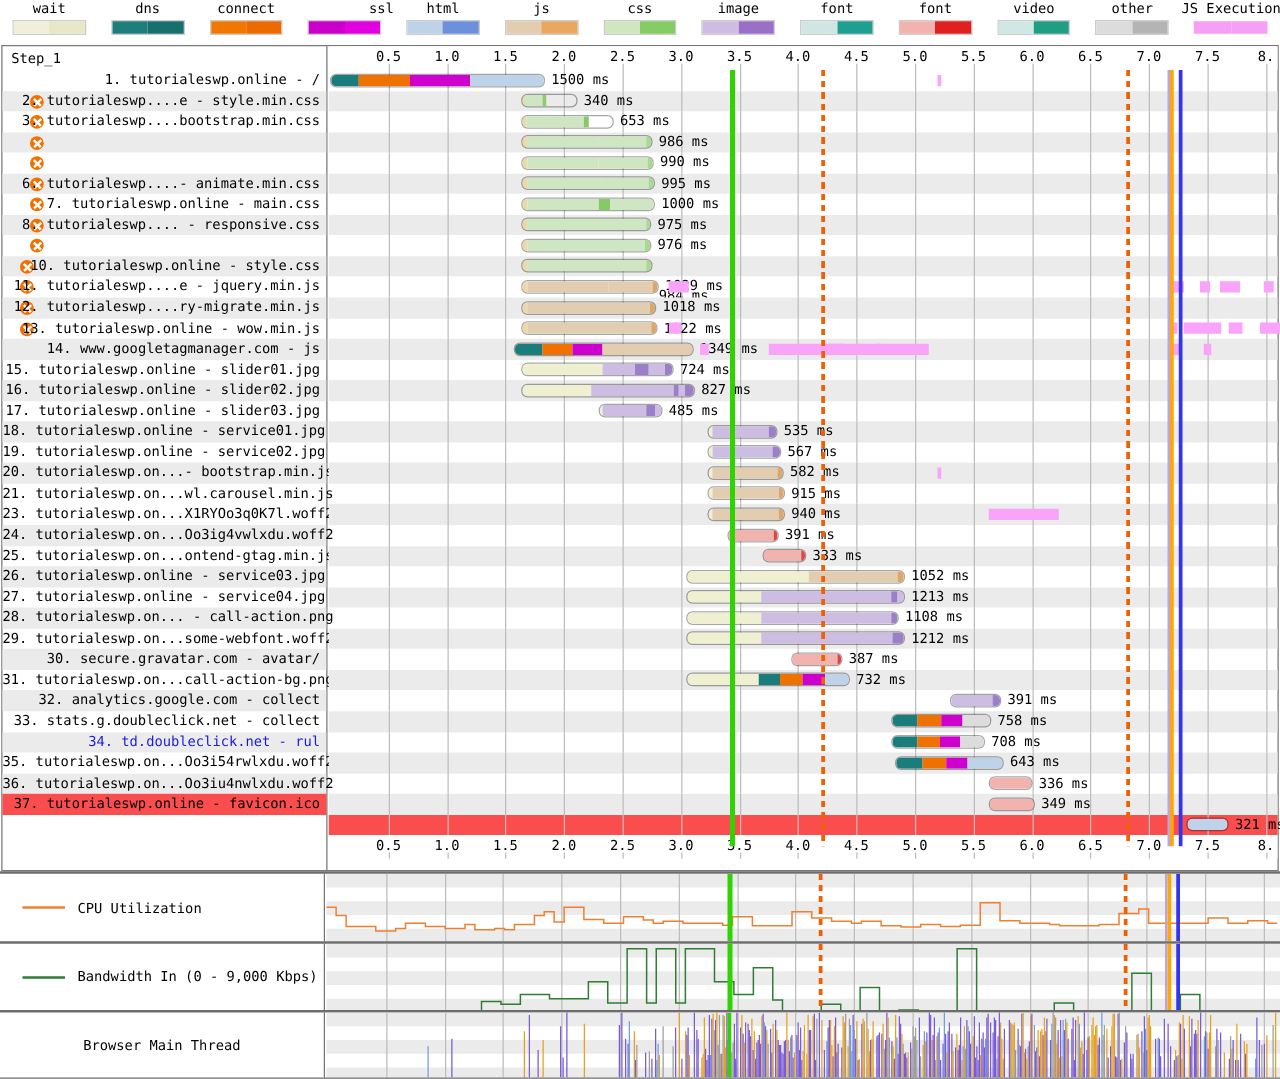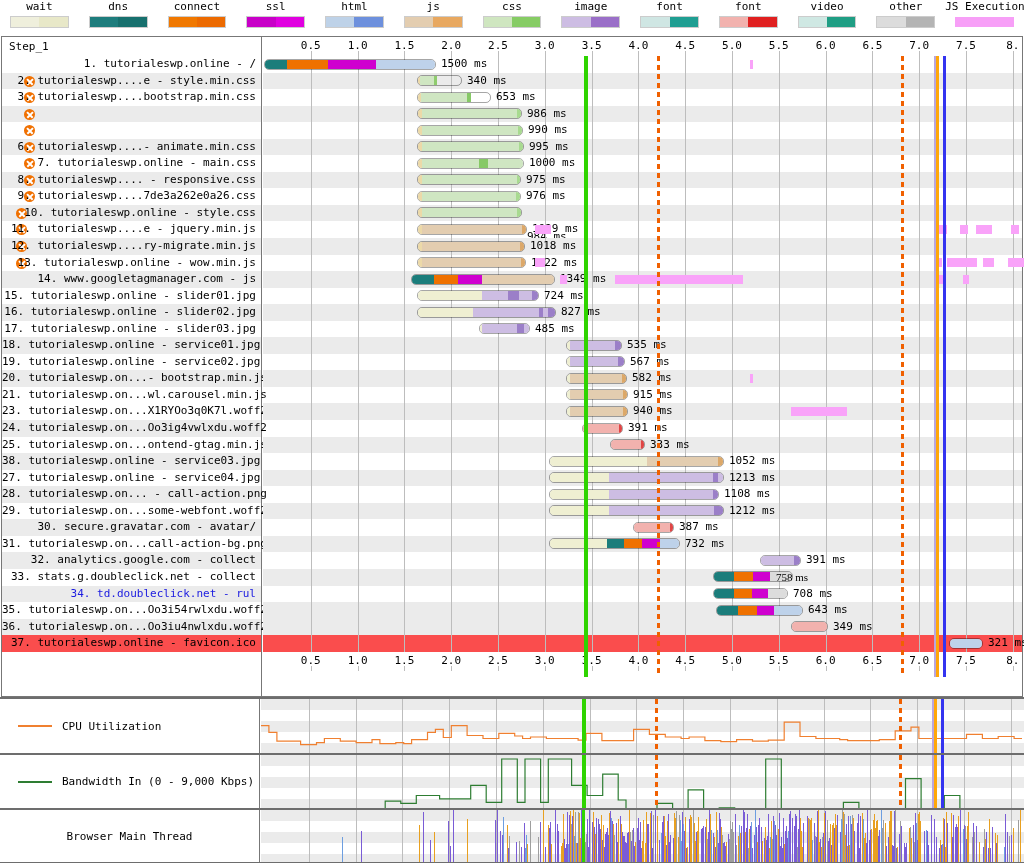--- a/index.html
+++ b/index.html
@@ -88,21 +88,21 @@
         <i style="background: rgb(23, 112, 110);"></i>
       </div>
     </div>
     <div class="lg" style="left: 157.538px; width: 78.7692px;">
       <div class="lbl">connect</div>
       <div class="sw" style="margin-left: 10px; margin-right: 10px;">
         <i style="background: rgb(240, 120, 0);"></i>
         <i style="background: rgb(236, 106, 0);"></i>
       </div>
     </div>
-    <div class="lg" style="left: 236.308px; width: 78.7692px;">
+    <div class="lg" style="left: 236.308px; width: 78.7692px; text-align: right;">
       <div class="lbl">ssl</div>
       <div class="sw" style="margin-left: 10px; margin-right: 10px;">
         <i style="background: rgb(200, 0, 200);"></i>
         <i style="background: rgb(224, 0, 224);"></i>
       </div>
     </div>
     <div class="lg" style="left: 315.077px; width: 78.7692px;">
       <div class="lbl">html</div>
       <div class="sw" style="margin-left: 10px; margin-right: 10px;">
         <i style="background: rgb(190, 210, 232);"></i>
@@ -197,21 +197,20 @@
         <div class="rw">
           <span class="errico" style="left: 22px;"></span>
           <span class="lbl-txt">7. tutorialeswp.online - main.css</span>
         </div>
         <div class="rw alt">
           <span class="errico" style="left: 22px;"></span>
           <span class="lbl-txt">8. tutorialeswp.... - responsive.css</span>
         </div>
         <div class="rw">
           <span class="errico" style="left: 22px;"></span>
-          <span class="lbl-txt">9. tutorialeswp....7de3a262e0a26.css</span>
         </div>
         <div class="rw alt">
           <span class="errico" style="left: 14px;"></span>
           <span class="lbl-txt">10. tutorialeswp.online - style.css</span>
         </div>
         <div class="rw">
           <span class="errico" style="left: 14px;"></span>
           <span class="lbl-txt">11. tutorialeswp....e - jquery.min.js</span>
         </div>
         <div class="rw alt">
@@ -249,21 +248,21 @@
         <div class="rw">
           <span class="lbl-txt">23. tutorialeswp.on...X1RYOo3q0K7l.woff2</span>
         </div>
         <div class="rw alt">
           <span class="lbl-txt">24. tutorialeswp.on...Oo3ig4vwlxdu.woff2</span>
         </div>
         <div class="rw">
           <span class="lbl-txt">25. tutorialeswp.on...ontend-gtag.min.js</span>
         </div>
         <div class="rw alt">
-          <span class="lbl-txt">38. tutorialeswp.online - service03.jpg</span>
+          <span class="lbl-txt">26. tutorialeswp.online - service03.jpg</span>
         </div>
         <div class="rw">
           <span class="lbl-txt">27. tutorialeswp.online - service04.jpg</span>
         </div>
         <div class="rw alt">
           <span class="lbl-txt">28. tutorialeswp.on... - call-action.png</span>
         </div>
         <div class="rw">
           <span class="lbl-txt">29. tutorialeswp.on...some-webfont.woff2</span>
         </div>
@@ -1123,21 +1122,21 @@
           <div class="gl" style="left: 609.4px;"></div>
           <div class="gl" style="left: 656.2px;"></div>
           <div class="gl" style="left: 703px;"></div>
           <div class="gl" style="left: 749.8px;"></div>
           <div class="bar" style="left: 450px; width: 80px;">
             <i style="background: rgb(27, 125, 123); width: 26%;"></i>
             <i style="background: rgb(239, 113, 0); width: 24%;"></i>
             <i style="background: rgb(207, 0, 207); width: 22%;"></i>
             <i style="background: rgb(220, 220, 220); width: 28%;"></i>
           </div>
-          <span class="ms" style="left: 513px; font-family: Liberation Serif, serif;">758 ms</span>
+          <span class="ms" style="left: 535px;">758 ms</span>
         </div>
         <div class="trow">
           <div class="gl" style="left: 47.8px;"></div>
           <div class="gl" style="left: 94.6px;"></div>
           <div class="gl" style="left: 141.4px;"></div>
           <div class="gl" style="left: 188.2px;"></div>
           <div class="gl" style="left: 235px;"></div>
           <div class="gl" style="left: 281.8px;"></div>
           <div class="gl" style="left: 328.6px;"></div>
           <div class="gl" style="left: 375.4px;"></div>
@@ -1174,20 +1173,42 @@
           <div class="gl" style="left: 656.2px;"></div>
           <div class="gl" style="left: 703px;"></div>
           <div class="gl" style="left: 749.8px;"></div>
           <div class="bar" style="left: 453px; width: 87px;">
             <i style="background: rgb(27, 125, 123); width: 25%;"></i>
             <i style="background: rgb(239, 113, 0); width: 22%;"></i>
             <i style="background: rgb(207, 0, 207); width: 20%;"></i>
             <i style="background: rgb(190, 210, 234); width: 33%;"></i>
           </div>
           <span class="ms" style="left: 545px;">643 ms</span>
+        </div>
+        <div class="trow">
+          <div class="gl" style="left: 47.8px;"></div>
+          <div class="gl" style="left: 94.6px;"></div>
+          <div class="gl" style="left: 141.4px;"></div>
+          <div class="gl" style="left: 188.2px;"></div>
+          <div class="gl" style="left: 235px;"></div>
+          <div class="gl" style="left: 281.8px;"></div>
+          <div class="gl" style="left: 328.6px;"></div>
+          <div class="gl" style="left: 375.4px;"></div>
+          <div class="gl" style="left: 422.2px;"></div>
+          <div class="gl" style="left: 469px;"></div>
+          <div class="gl" style="left: 515.8px;"></div>
+          <div class="gl" style="left: 562.6px;"></div>
+          <div class="gl" style="left: 609.4px;"></div>
+          <div class="gl" style="left: 656.2px;"></div>
+          <div class="gl" style="left: 703px;"></div>
+          <div class="gl" style="left: 749.8px;"></div>
+          <div class="bar" style="left: 528px; width: 35px;">
+            <i style="background: rgb(242, 178, 174); width: 100%;"></i>
+          </div>
+          <span class="ms" style="left: 568px;">336 ms</span>
         </div>
         <div class="trow alt">
           <div class="gl" style="left: 47.8px;"></div>
           <div class="gl" style="left: 94.6px;"></div>
           <div class="gl" style="left: 141.4px;"></div>
           <div class="gl" style="left: 188.2px;"></div>
           <div class="gl" style="left: 235px;"></div>
           <div class="gl" style="left: 281.8px;"></div>
           <div class="gl" style="left: 328.6px;"></div>
           <div class="gl" style="left: 375.4px;"></div>

